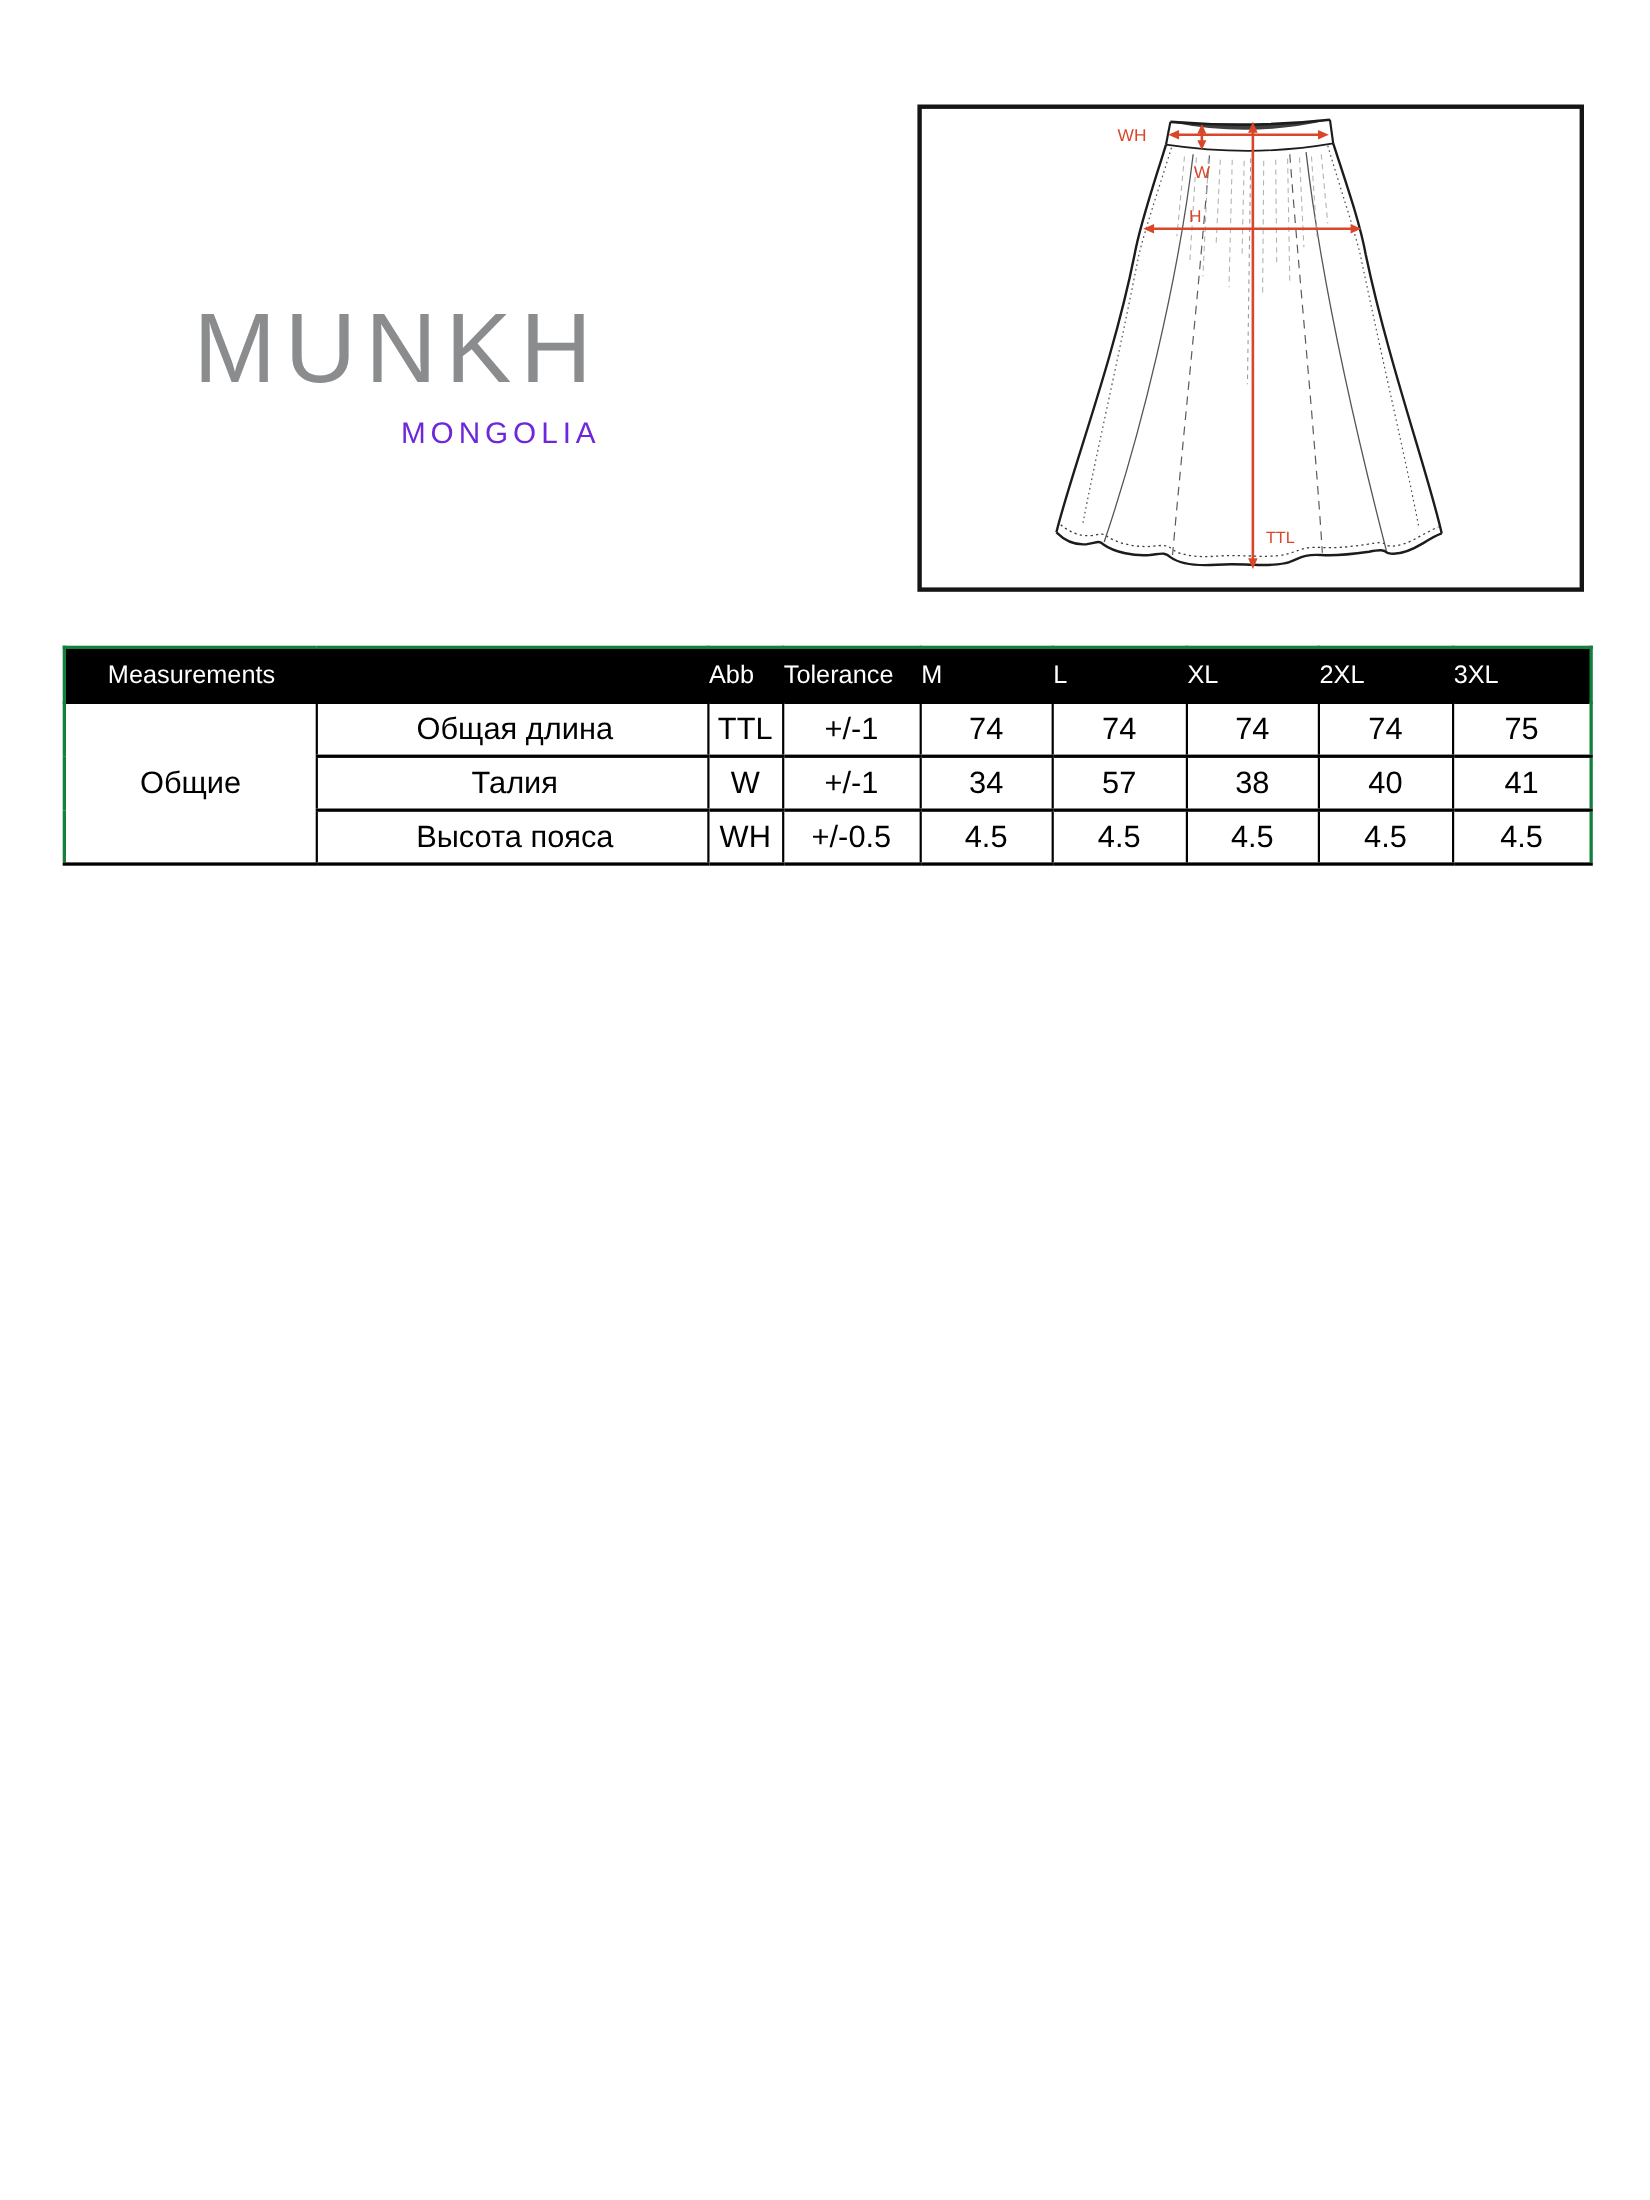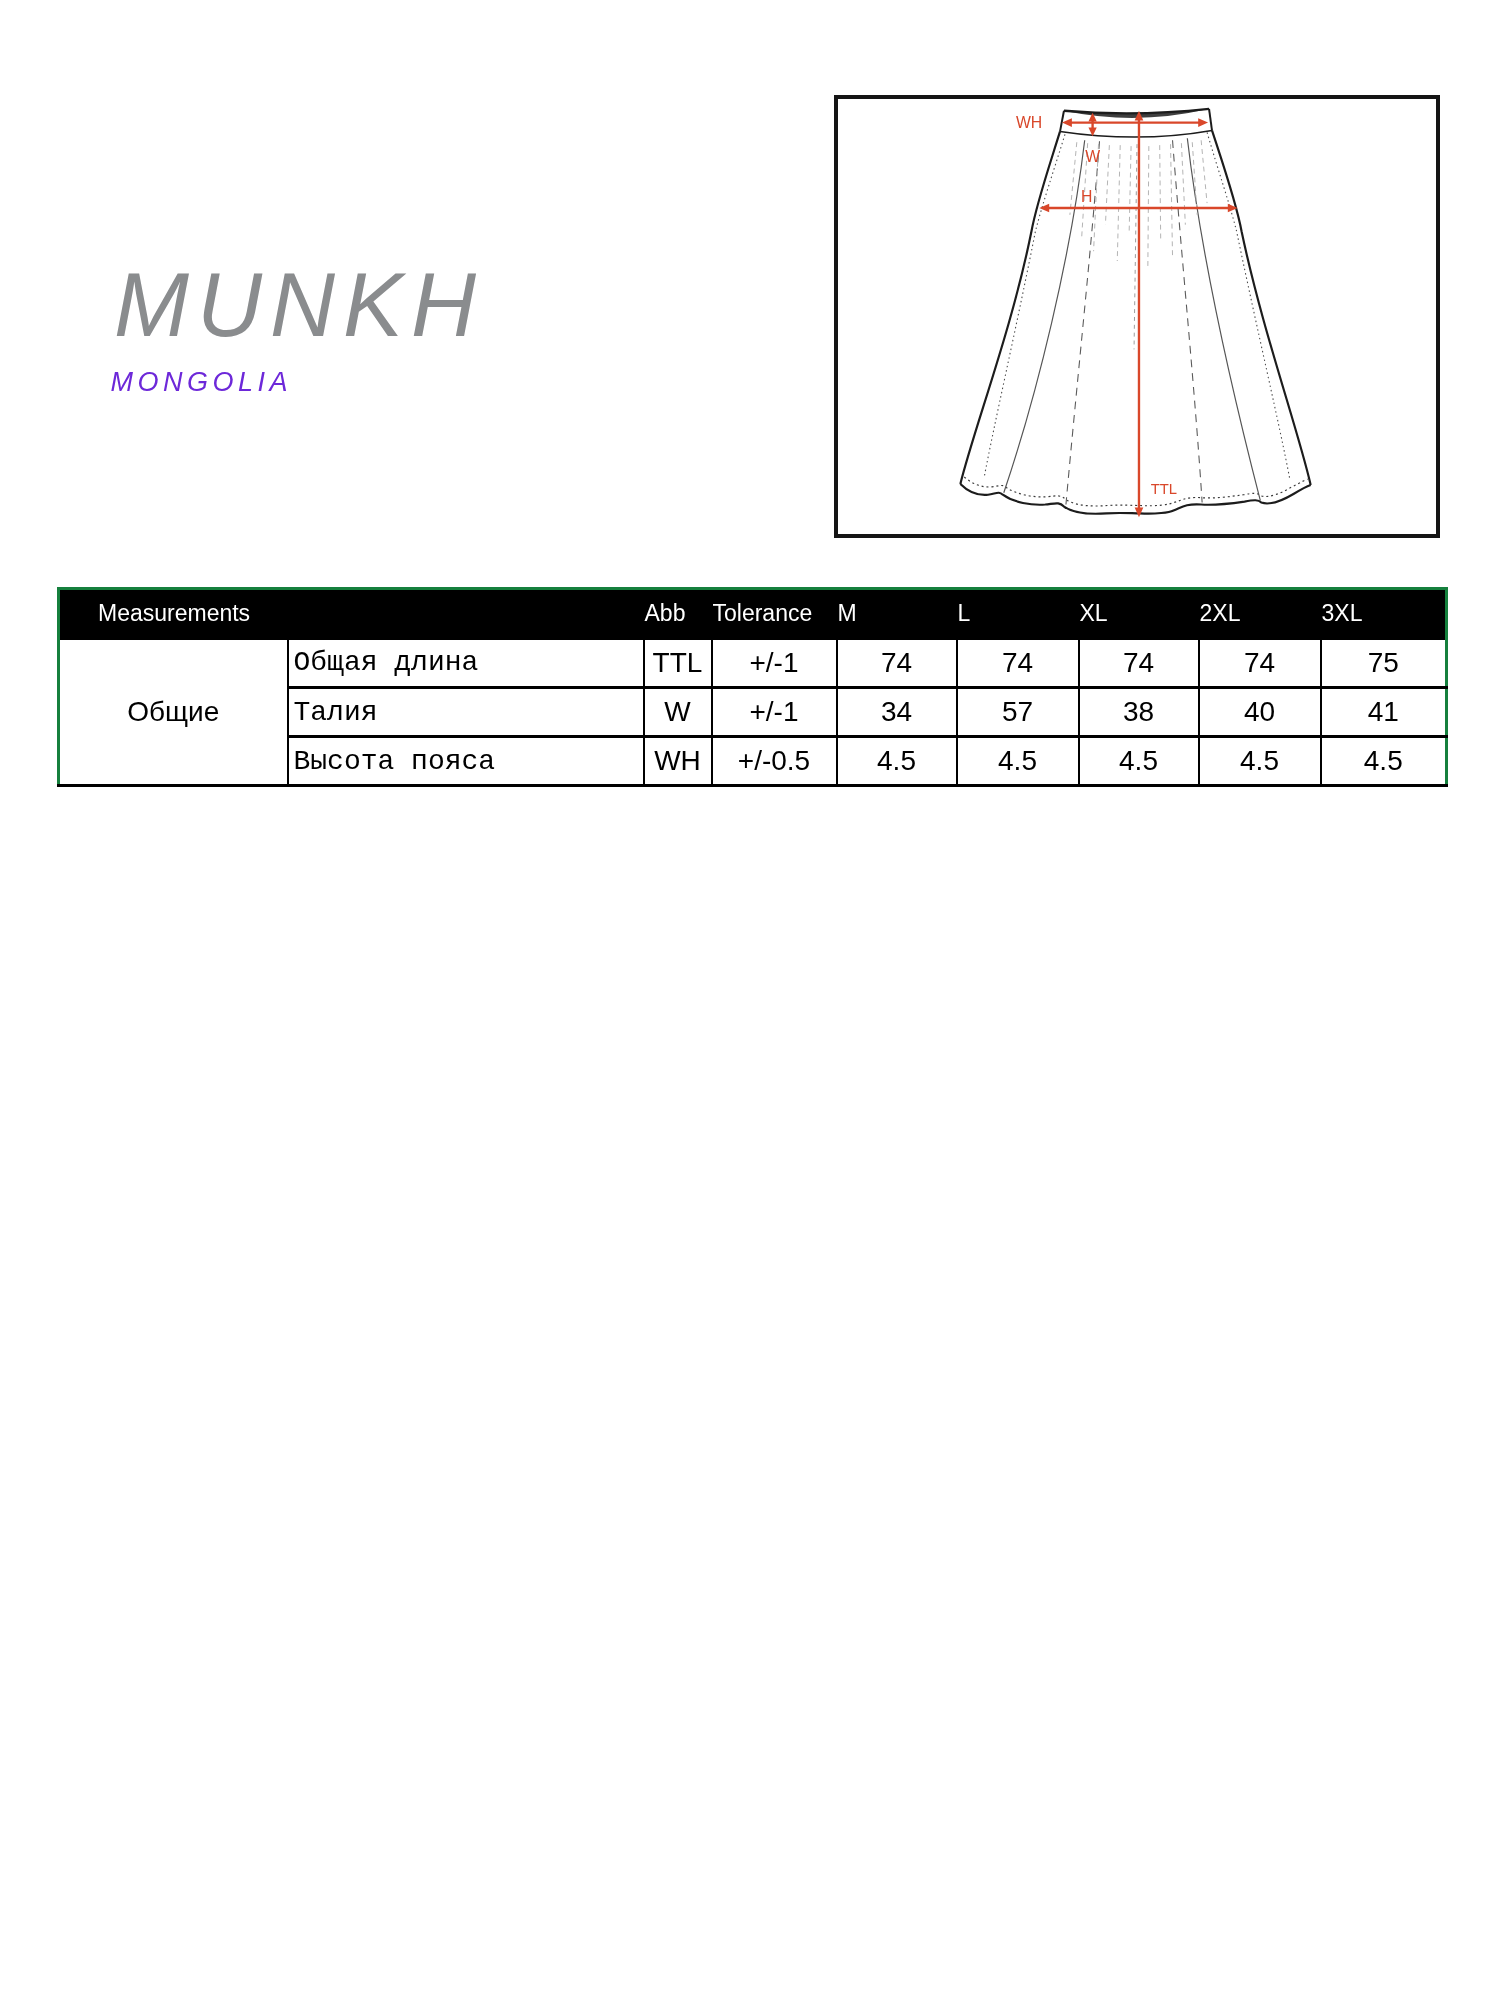--- a/index.html
+++ b/index.html
@@ -10,25 +10,24 @@
     width: 1500px;
     height: 2000px;
     background: #ffffff;
     overflow: hidden;
   }
 
   
   .logo {
     position: absolute;
     left: 106px;
-    top: 260px;
+    top: 272px;
     width: 440px;
-    text-align: left;
+    text-align: right;
     color: #8a8c8e;
-    font-style: italic;
   }
   .logo-wordmark {
     font-size: 90px;
     line-height: 90px;
     letter-spacing: 8px;
     padding-left: 8px; 
     font-weight: 400;
     white-space: nowrap;
   }
   .logo-subtitle {
@@ -82,23 +81,22 @@
     padding-left: 38px;
   }
   table.size-table td {
     border: 2px solid #000;
     border-bottom-width: 3px;
     text-align: center;
     vertical-align: middle;
     background: #fff;
   }
   table.size-table td.cell-name {
-    text-align: left;
+    text-align: center;
     padding-left: 5px;
-    font-family: Liberation Mono, monospace;
   }
   table.size-table td.cell-group { text-align: center; }
 </style>
 </head>
 <body>
 
 <div class="page">
 
   <div class="logo">
     <div class="logo-wordmark">MUNKH</div>

